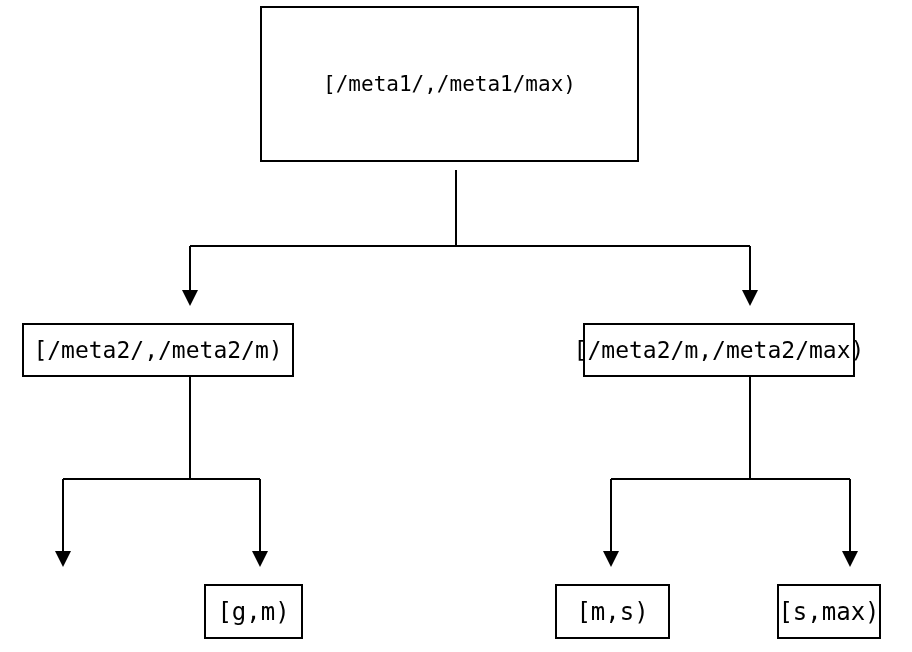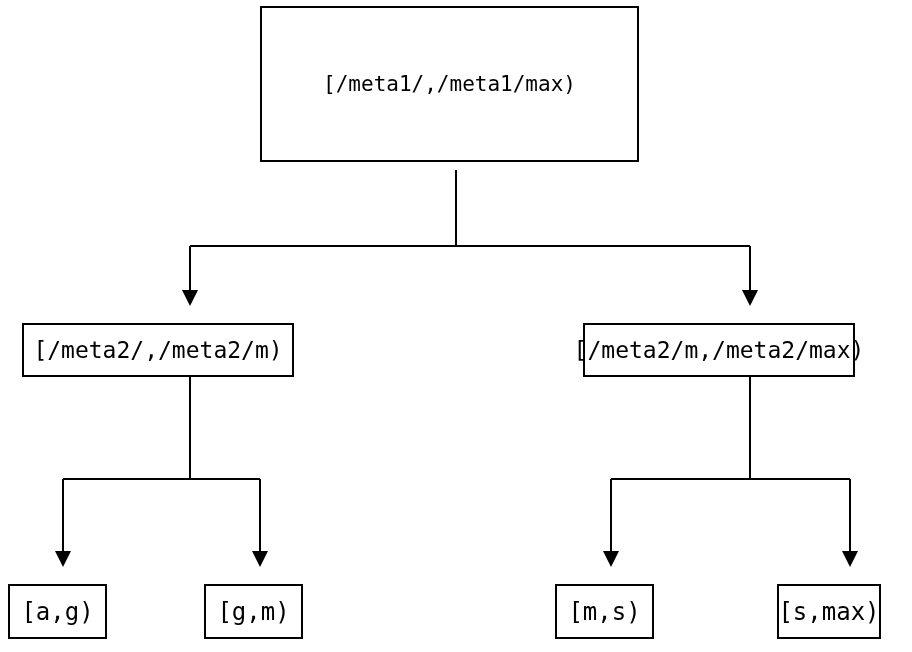--- a/index.html
+++ b/index.html
@@ -46,21 +46,21 @@
   }
   .node-meta2-low  { left: 22px;  width: 272px; }
   .node-meta2-high { left: 583px; width: 272px; }
   .node-leaf {
     top: 584px;
     height: 55px;
     font-size: 24px;
   }
   .node-leaf-ag   { left: 8px;   width: 99px;  }
   .node-leaf-gm   { left: 204px; width: 99px;  }
-  .node-leaf-ms   { left: 555px; width: 99px;  }
+  .node-leaf-ms   { left: 555px; width: 115px;  }
   .node-leaf-smax { left: 777px; width: 104px; }
 </style>
 </head>
 <body>
 
 <div class="canvas">
 
   <svg class="edges-svg" viewBox="0 0 912 652" stroke="#000000" stroke-width="2" fill="none">
 
     <line x1="456" y1="170" x2="456" y2="247"></line>
@@ -90,23 +90,20 @@
   </div>
 
   <div class="node node-l2 node-meta2-low">
     <span>[/meta2/,/meta2/m)</span>
   </div>
 
   <div class="node node-l2 node-meta2-high">
     <span>[/meta2/m,/meta2/max)</span>
   </div>
 
-  <div class="node node-leaf node-leaf-ag">
-    <span>[a,g)</span>
-  </div>
 
   <div class="node node-leaf node-leaf-gm">
     <span>[g,m)</span>
   </div>
 
   <div class="node node-leaf node-leaf-ms">
     <span>[m,s)</span>
   </div>
 
   <div class="node node-leaf node-leaf-smax">

